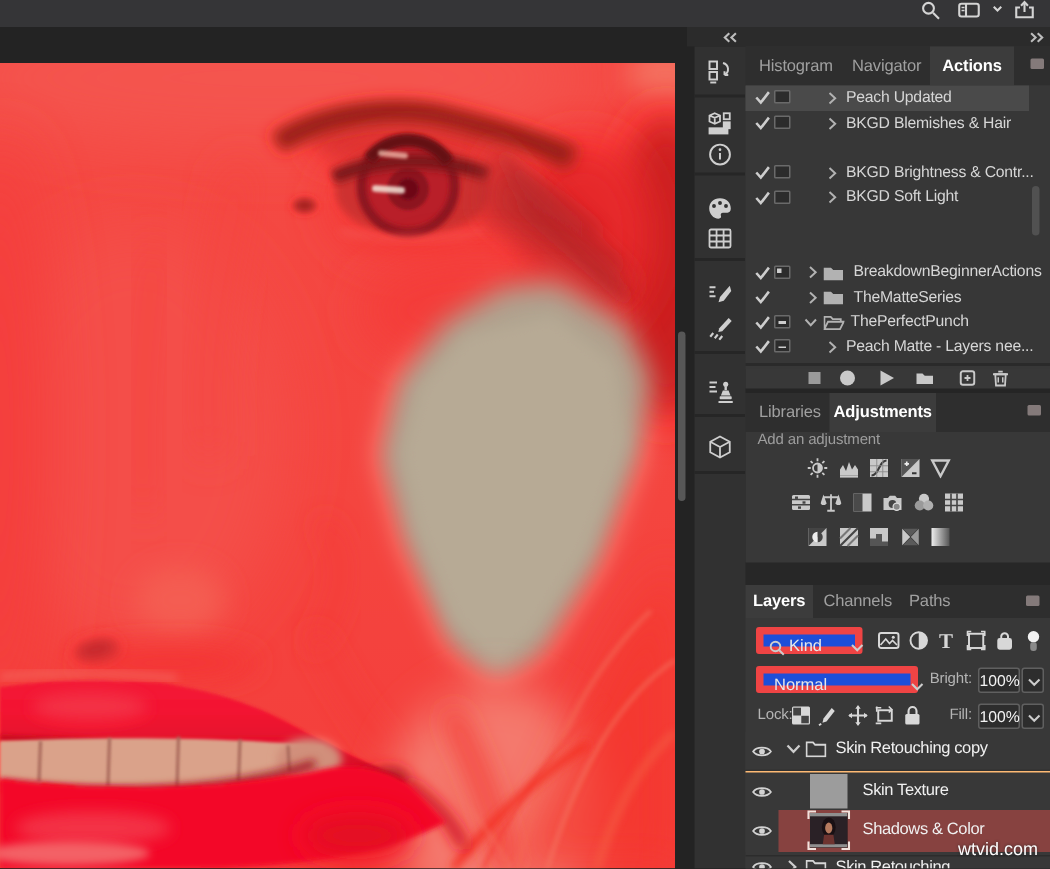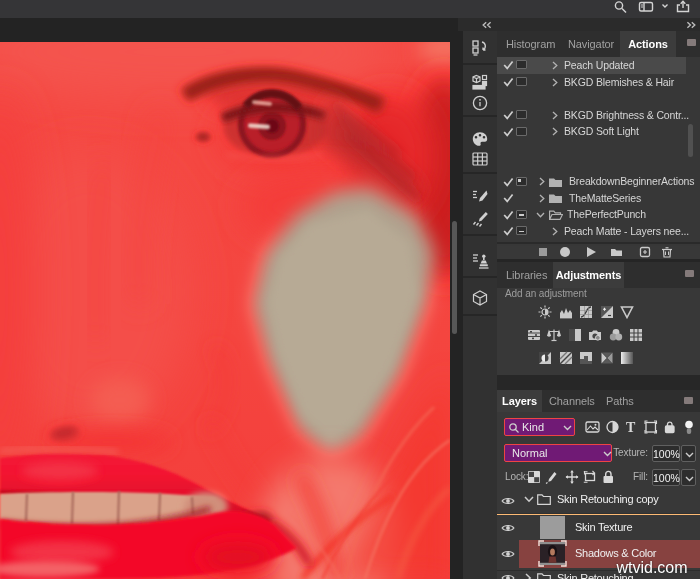--- a/index.html
+++ b/index.html
@@ -8,24 +8,24 @@
 .topbar{position:absolute;left:0;top:0;width:700px;height:18px;background:#353537}
 .canvas{position:absolute;left:0;top:18px;width:463px;height:561px;background:#232323}
 .dockhdr{position:absolute;left:458px;top:18px;width:242px;height:13px;background:#2b2b2b;color:#b9b9b9}
 .icondock{position:absolute;left:463px;top:31px;width:34px;height:548px;background:#313131}
 .panels{position:absolute;left:497px;top:31px;width:203px;height:548px;background:#383838}
 .tabbar{position:absolute;left:0;width:203px;height:26px;background:#2e2e2e}
 .tab{position:absolute;top:0;height:26px;line-height:26px;font-size:11px;color:#a0a0a0;letter-spacing:-.1px}
 .tab.on{color:#fff;font-weight:bold;background:#3c3c3c;text-align:center}
 .mnu{position:absolute;width:9px;height:7px;background:#847a7a;border-radius:1px}
 .rowtxt{font-size:10.5px;color:#d6d6d6;white-space:nowrap;letter-spacing:-.15px}
-.wm{position:absolute;left:612px;top:559px;width:80px;text-align:center;font-size:16px;color:#fdfdfd;text-shadow:0 0 2px rgba(40,40,40,.9)}
+.wm{position:absolute;left:612px;top:559px;width:80px;text-align:right;font-size:12px;color:#fdfdfd;text-shadow:0 0 2px rgba(40,40,40,.9)}
 .lbl{font-size:10px;color:#b4b4b4;letter-spacing:-.1px}
 .valbox{position:absolute;background:#2d2d2d;border:1px solid #606060;border-radius:2px;color:#f2f2f2;font-size:10.5px;font-weight:normal}
-.ddbox{position:absolute;background:#701a75;border:1px solid #ef4444;border-radius:2px;color:#dcdcdc;font-size:10.5px}
+.ddbox{position:absolute;background:#1d4ed8;border:5px solid #ef4444;border-radius:2px;color:#dcdcdc;font-size:10.5px}
 .lname{font-size:11px;letter-spacing:-.25px;color:#f0f0f0}
 </style></head><body>
 
 <div class="topbar">
 <svg class="abs" style="left:612px;top:0" width="88" height="18" viewBox="0 0 88 18" fill="none" stroke="#d4d4d4" stroke-width="1.4">
 <circle cx="7" cy="5.5" r="3.6"></circle>
       <line x1="10" y1="8.5" x2="14" y2="12.5"></line>
 <rect x="27.5" y="2.5" width="13" height="8.5" rx="1.5"></rect>
       <line x1="32" y1="2.5" x2="32" y2="11"></line>
       <line x1="29" y1="5" x2="31" y2="5" stroke-width="1"></line>
@@ -483,21 +483,21 @@
         <circle cx="104" cy="4.5" r="3.8" fill="#f2f2f2"></circle>
         <rect x="101.8" y="8" width="4.4" height="6" rx="2" fill="#8a8a8a"></rect>
       </g>
 </svg>
 <div class="ddbox" style="left:7px;top:413px;width:108px;height:18px">
 <div class="abs" style="left:7px;top:2px;font-size:11px;color:#e8e8e8">Normal</div>
 <svg class="abs" style="left:98px;top:6px" width="9" height="6" viewBox="0 0 9 6" fill="none" stroke="#cdcdcd" stroke-width="1.4">
         <path d="M1 1 L4.5 4.5 L8 1"></path>
       </svg>
 </div>
-<div class="abs lbl" style="left:110px;top:416px;width:41px;text-align:right">Texture:</div>
+<div class="abs lbl" style="left:110px;top:416px;width:41px;text-align:right">Bright:</div>
 <div class="valbox" style="left:155px;top:414px;width:28px;height:17px;text-align:center;line-height:16px">100%</div>
 <div class="valbox" style="left:184px;top:414px;width:15px;height:17px">
       <svg class="abs" style="left:3px;top:6px" width="9" height="6" viewBox="0 0 9 6" fill="none" stroke="#cdcdcd" stroke-width="1.4">
         <path d="M1 1 L4.5 4.5 L8 1"></path>
       </svg>
     </div>
 <div class="abs lbl" style="left:8px;top:440px">Lock:</div>
 <svg class="abs" style="left:30px;top:439px" width="90" height="14" viewBox="0 0 90 14">
 <g fill="#d8d8d8">
         <rect x="1" y="1" width="12" height="12" rx="1"></rect>

